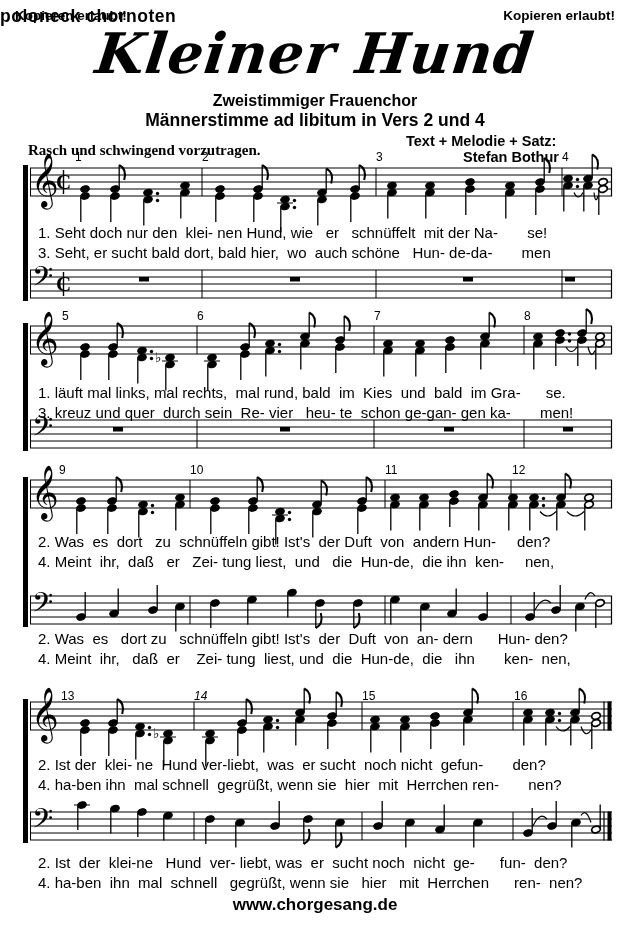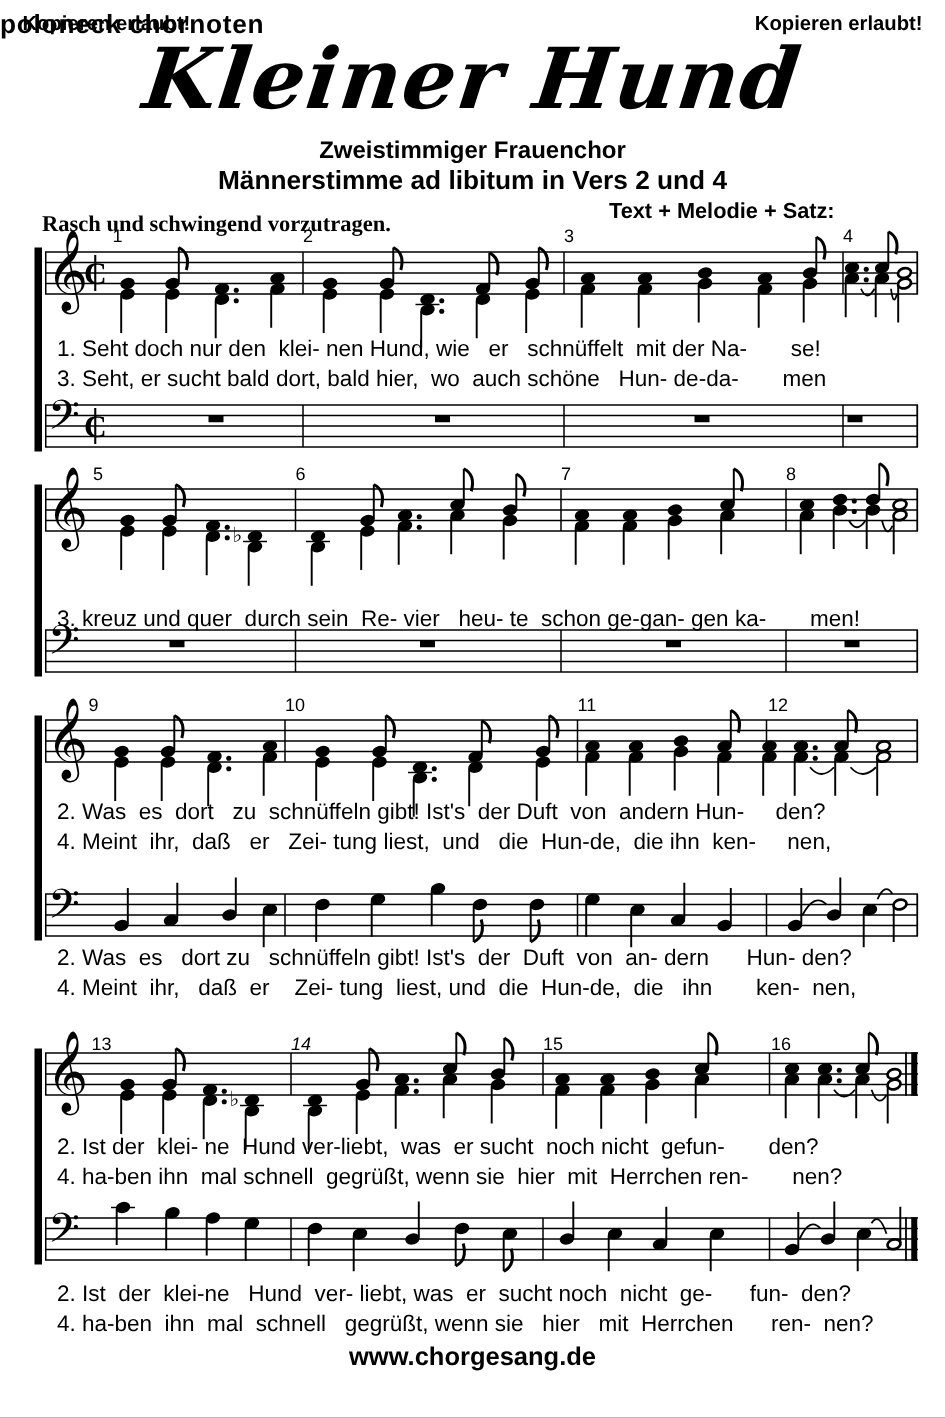--- a/index.html
+++ b/index.html
@@ -29,20 +29,21 @@
 
 <div class="page">
   <div class="abs copy" style="left:15px">Kopieren erlaubt!</div>
   <div class="abs brand">poloneck chornoten</div>
   <div class="abs copy" style="right:15px">Kopieren erlaubt!</div>
   <div class="abs title">Kleiner Hund</div>
   <div class="abs sub1">Zweistimmiger Frauenchor</div>
   <div class="abs sub2">Männerstimme ad libitum in Vers 2 und 4</div>
   <div class="abs credits">
     <div class="l1">Text + Melodie + Satz:</div>
+    <div class="l2">Stefan Bothur</div>
   </div>
   <div class="abs tempo">Rasch und schwingend vorzutragen.</div>
 
   <div id="score"></div>
 
   <div class="abs footer">www.chorgesang.de</div>
 <div class="abs bracket" style="top: 165px; height: 136px;"></div>
     <div class="abs mnum" style="left: 75px; top: 150px;">1</div>
     <div class="abs mnum" style="left: 202px; top: 150px;">2</div>
     <div class="abs mnum" style="left: 376px; top: 150px;">3</div>
@@ -257,20 +258,21 @@
       <line x1="197" y1="26" x2="197" y2="54" stroke="#000" stroke-width="1"></line>
       <line x1="374" y1="26" x2="374" y2="54" stroke="#000" stroke-width="1"></line>
       <line x1="524" y1="26" x2="524" y2="54" stroke="#000" stroke-width="1"></line>
       <line x1="611.5" y1="26" x2="611.5" y2="54" stroke="#000" stroke-width="1.2"></line>
       <text x="32" y="47" font-size="33" font-family="DejaVu Sans, sans-serif">𝄢</text>
       <rect x="113" y="33" width="10" height="4.5" fill="#000"></rect>
       <rect x="280" y="33" width="10" height="4.5" fill="#000"></rect>
       <rect x="444" y="33" width="10" height="4.5" fill="#000"></rect>
       <rect x="563" y="33" width="10" height="4.5" fill="#000"></rect>
     </svg>
+    <div class="abs lyric" style="top: 384px;">1. läuft mal links, mal rechts,  mal rund, bald  im  Kies  und  bald  im Gra-      se.</div>
     <div class="abs lyric" style="top: 403.5px;">3. kreuz und quer  durch sein  Re- vier   heu- te  schon ge-gan- gen ka-       men!</div>
     <div class="abs bracket" style="top: 477px; height: 150px;"></div>
     <div class="abs mnum" style="left: 59px; top: 463px;">9</div>
     <div class="abs mnum" style="left: 190px; top: 463px;">10</div>
     <div class="abs mnum" style="left: 385px; top: 463px;">11</div>
     <div class="abs mnum" style="left: 512px; top: 463px;">12</div>
     <svg width="630" height="100" style="top: 454px;">
       <line x1="30" y1="26" x2="612" y2="26" stroke="#000" stroke-width="1"></line>
       <line x1="30" y1="33" x2="612" y2="33" stroke="#000" stroke-width="1"></line>
       <line x1="30" y1="40" x2="612" y2="40" stroke="#000" stroke-width="1"></line>

